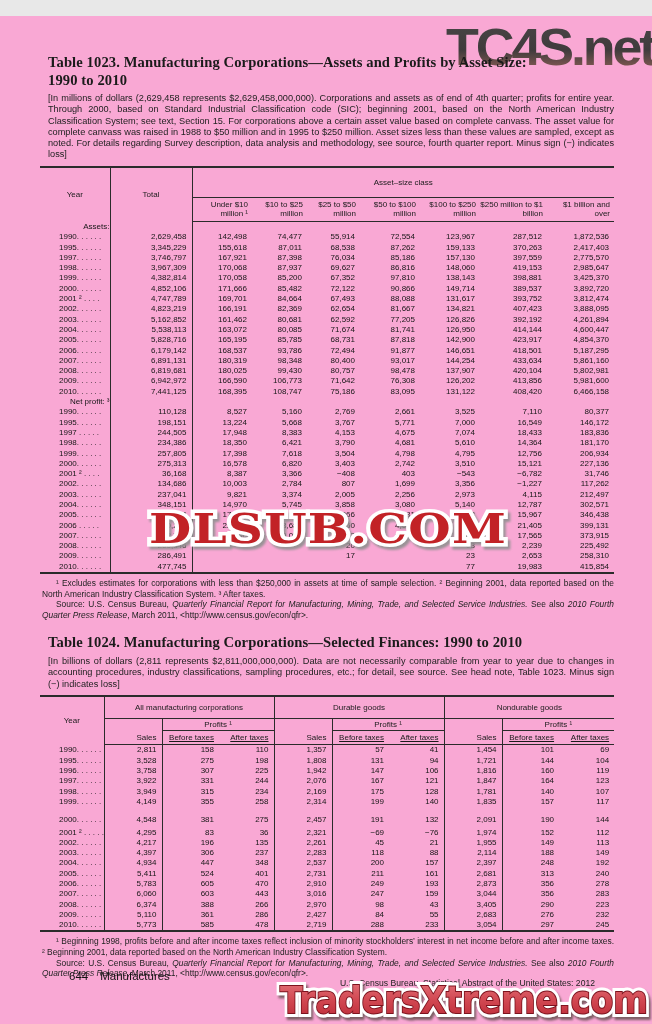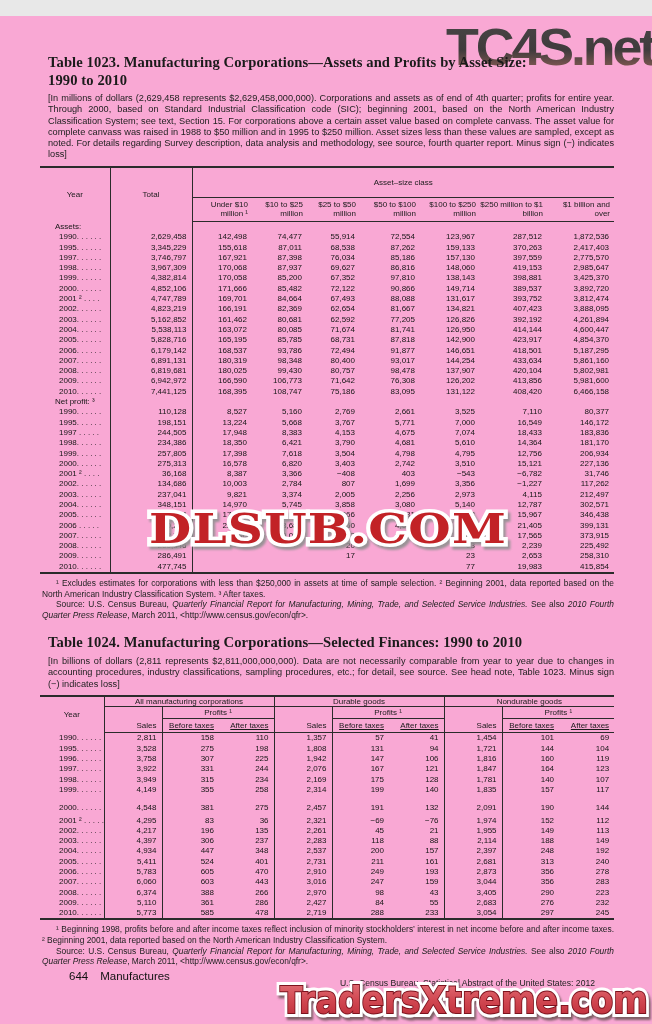--- a/index.html
+++ b/index.html
@@ -13,35 +13,35 @@
   .headnote{font-size:9.2px;line-height:11.3px;text-align:justify;margin:0 0 5px 8px;color:#222;}
 
   
   table{border-collapse:collapse;table-layout:fixed;width:574px;
         border-top:2px solid #2b2b2b;border-bottom:2px solid #2b2b2b;}
   th{font-weight:normal;font-size:8px;color:#1b1b1b;}
   td{font-size:8px;color:#161616;height:10.3px;line-height:10.3px;padding:0;
      white-space:nowrap;overflow:hidden;}
   td.num{text-align:right;padding-right:5px;}
   td.year{text-align:left;padding-left:19px;}
-  td.sec-label{text-align:left;padding-left:15px;}
+  td.sec-label{text-align:right;padding-left:15px;}
   thead tr:last-child th{border-bottom:1px solid #2b2b2b;}
 
   
   #t1023 th.h-year,#t1023 th.h-total{vertical-align:middle;text-align:center;}
   #t1023 th.h-year{border-right:1px solid #2b2b2b;}
   #t1023 th.h-total{border-right:1px solid #2b2b2b;}
   #t1023 th.h-span{text-align:center;border-bottom:1px solid #2b2b2b;padding:10px 0;}
   #t1023 th.h-col{text-align:right;vertical-align:bottom;padding:2px 4px 2px 0;line-height:9.6px;}
   #t1023 td:nth-child(1){border-right:1px solid #2b2b2b;}
   #t1023 td:nth-child(2){border-right:1px solid #2b2b2b;}
 
   
   #t1024 th.h-year{vertical-align:middle;text-align:center;border-right:1px solid #2b2b2b;}
-  #t1024 th.h-group{text-align:center;border-bottom:1px solid #2b2b2b;padding:0 0;}
+  #t1024 th.h-group{text-align:center;border-bottom:1px solid #2b2b2b;padding:6px 0;}
   #t1024 th.g1,#t1024 th.g2{border-right:1px solid #2b2b2b;}
   #t1024 th.h-blank{border-right:1px solid #2b2b2b;}
   #t1024 th.h-profits{text-align:center;border-bottom:1px solid #2b2b2b;padding:1px 0;}
   #t1024 th.h-sales{text-align:right;vertical-align:bottom;padding:2px 5px 2px 0;border-right:1px solid #2b2b2b;}
   #t1024 th.h-col{text-align:right;vertical-align:bottom;padding:2px 5px 2px 0;line-height:9.6px;text-decoration:underline;}
   #t1024 td:nth-child(1),#t1024 td:nth-child(2),#t1024 td:nth-child(4),
   #t1024 td:nth-child(5),#t1024 td:nth-child(7),#t1024 td:nth-child(8){border-right:1px solid #2b2b2b;}
   #t1024 tbody.gap tr:first-child td{padding-top:5px;height:15.3px;}
 
   

